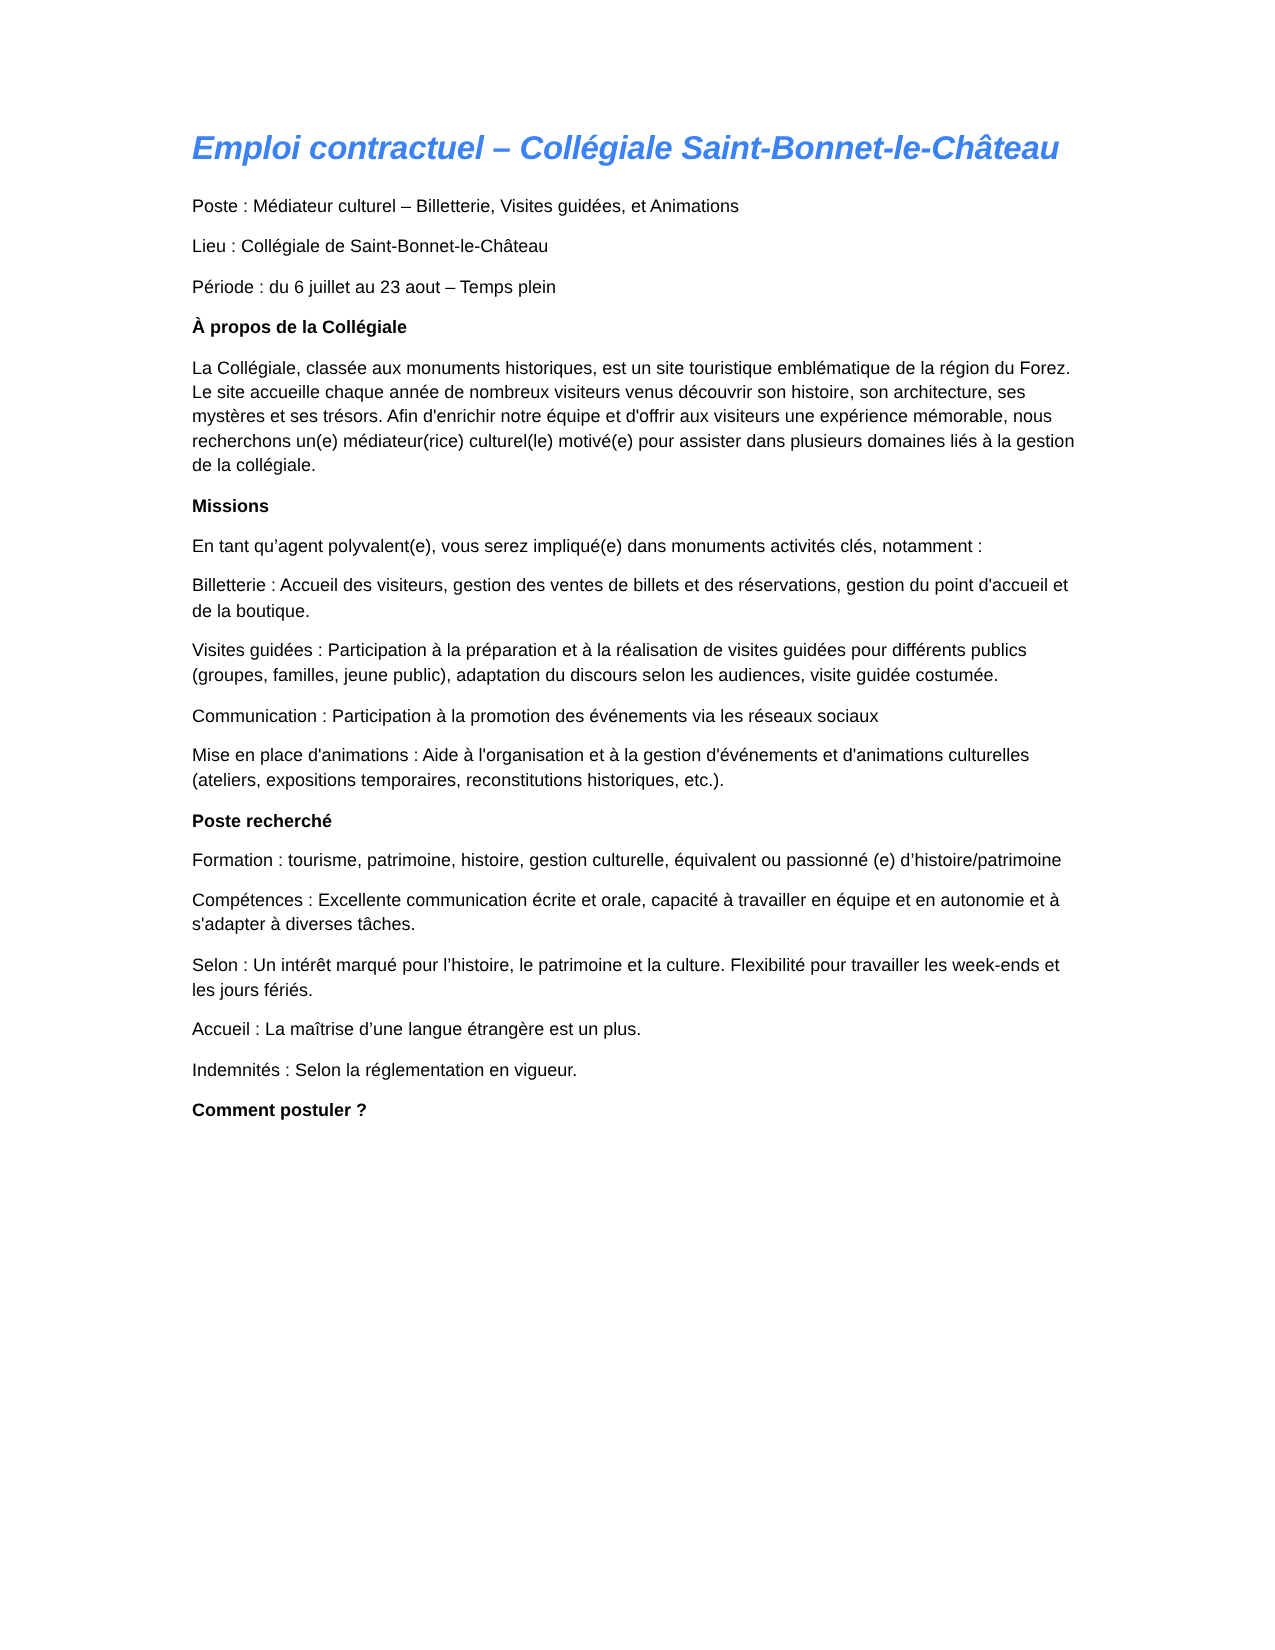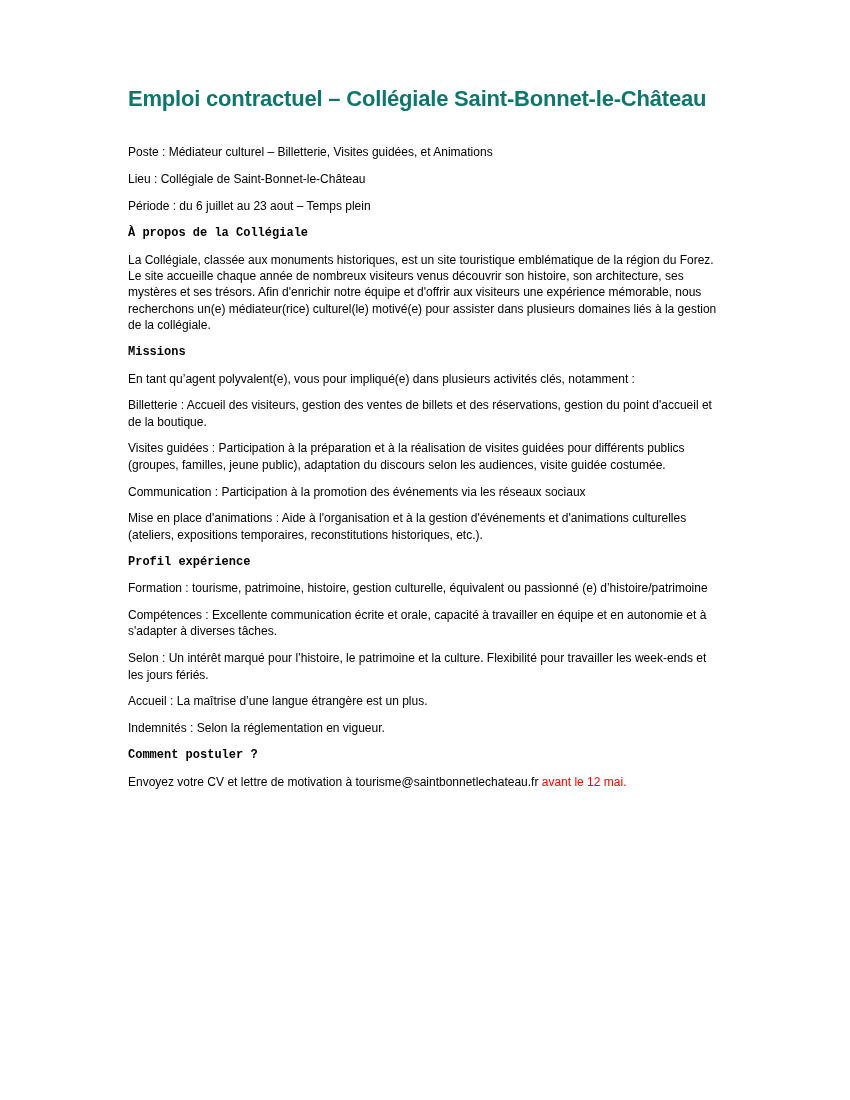--- a/index.html
+++ b/index.html
@@ -11,34 +11,34 @@
     }
     .page {
       width: 850px;
       min-height: 1100px;
       background: #ffffff;
       padding: 86px 128px 40px 128px;
     }
     h1.doc-title {
       font-size: 22px;
       font-weight: 700;
-      color: #0f766e;
-      margin-bottom: 32px;
+      color: #3b82f6;
+      margin-bottom: 17px;
       letter-spacing: -0.2px;
       line-height: 1.2;
+      font-style: italic;
     }
     p.para {
       font-size: 12px;
       line-height: 1.36;
       margin-bottom: 10.5px;
       color: #000000;
     }
     p.heading {
       font-weight: 700;
-      font-family: Liberation Mono, monospace;
     }
     .label-underline {
       text-underline-offset: 2px;
     }
     .deadline {
       
     }
   </style>
 </head>
 <body>
@@ -48,39 +48,38 @@
   <h1 class="doc-title" data-bind="doc.title">Emploi contractuel – Collégiale Saint-Bonnet-le-Château</h1>
 
   <p class="para" data-bind="doc.meta.poste">Poste : Médiateur culturel – Billetterie, Visites guidées, et Animations</p>
   <p class="para" data-bind="doc.meta.lieu">Lieu : Collégiale de Saint-Bonnet-le-Château</p>
   <p class="para" data-bind="doc.meta.periode">Période : du 6 juillet au 23 aout – Temps plein</p>
 
   <p class="para heading" data-bind="doc.about.heading">À propos de la Collégiale</p>
   <p class="para" data-bind="doc.about.body">La Collégiale, classée aux monuments historiques, est un site touristique emblématique de la région du Forez. Le site accueille chaque année de nombreux visiteurs venus découvrir son histoire, son architecture, ses mystères et ses trésors. Afin d'enrichir notre équipe et d'offrir aux visiteurs une expérience mémorable, nous recherchons un(e) médiateur(rice) culturel(le) motivé(e) pour assister dans plusieurs domaines liés à la gestion de la collégiale.</p>
 
   <p class="para heading" data-bind="doc.missions.heading">Missions</p>
-  <p class="para" data-bind="doc.missions.intro">En tant qu’agent polyvalent(e), vous pour impliqué(e) dans plusieurs activités clés, notamment :</p>
+  <p class="para" data-bind="doc.missions.intro">En tant qu’agent polyvalent(e), vous serez impliqué(e) dans monuments activités clés, notamment :</p>
 
   <p class="para"><span class="label-underline" data-bind="doc.missions.items.0.label">Billetterie :</span> <span data-bind="doc.missions.items.0.text">Accueil des visiteurs, gestion des ventes de billets et des réservations, gestion du point d'accueil et de la boutique.</span></p>
 
   <p class="para"><span class="label-underline" data-bind="doc.missions.items.1.label">Visites guidées :</span> <span data-bind="doc.missions.items.1.text">Participation à la préparation et à la réalisation de visites guidées pour différents publics (groupes, familles, jeune public), adaptation du discours selon les audiences, visite guidée costumée.</span></p>
 
   <p class="para"><span class="label-underline" data-bind="doc.missions.items.3.label">Communication :</span> <span data-bind="doc.missions.items.3.text">Participation à la promotion des événements via les réseaux sociaux</span></p>
 
   <p class="para"><span class="label-underline" data-bind="doc.missions.items.2.label">Mise en place d'animations :</span> <span data-bind="doc.missions.items.2.text">Aide à l'organisation et à la gestion d'événements et d'animations culturelles (ateliers, expositions temporaires, reconstitutions historiques, etc.).</span></p>
 
-  <p class="para heading" data-bind="doc.profil.heading">Profil expérience</p>
+  <p class="para heading" data-bind="doc.profil.heading">Poste recherché</p>
 
   <p class="para"><span class="label-underline" data-bind="doc.profil.items.0.label">Formation :</span> <span data-bind="doc.profil.items.0.text">tourisme, patrimoine, histoire, gestion culturelle, équivalent ou passionné (e) d’histoire/patrimoine</span></p>
 
   <p class="para"><span class="label-underline" data-bind="doc.profil.items.1.label">Compétences :</span> <span data-bind="doc.profil.items.1.text">Excellente communication écrite et orale, capacité à travailler en équipe et en autonomie et à s'adapter à diverses tâches.</span></p>
 
   <p class="para"><span class="label-underline" data-bind="doc.profil.items.2.label">Selon :</span> <span data-bind="doc.profil.items.2.text">Un intérêt marqué pour l’histoire, le patrimoine et la culture. Flexibilité pour travailler les week-ends et les jours fériés.</span></p>
 
   <p class="para"><span class="label-underline" data-bind="doc.profil.items.3.label">Accueil :</span> <span data-bind="doc.profil.items.3.text">La maîtrise d’une langue étrangère est un plus.</span></p>
 
   <p class="para"><span class="label-underline" data-bind="doc.profil.items.4.label">Indemnités :</span> <span data-bind="doc.profil.items.4.text">Selon la réglementation en vigueur.</span></p>
 
   <p class="para heading" data-bind="doc.postuler.heading">Comment postuler ?</p>
 
-  <p class="para"><span data-bind="doc.postuler.body_prefix">Envoyez votre CV et lettre de motivation à</span> <span data-bind="doc.postuler.email">tourisme@saintbonnetlechateau.fr</span> <span class="deadline" data-bind="doc.postuler.deadline" data-bind-style="color:doc.colors.deadline_red" style="color: rgb(255, 0, 0);">avant le 12 mai.</span></p>
 
 </div>
 
 </body></html>

